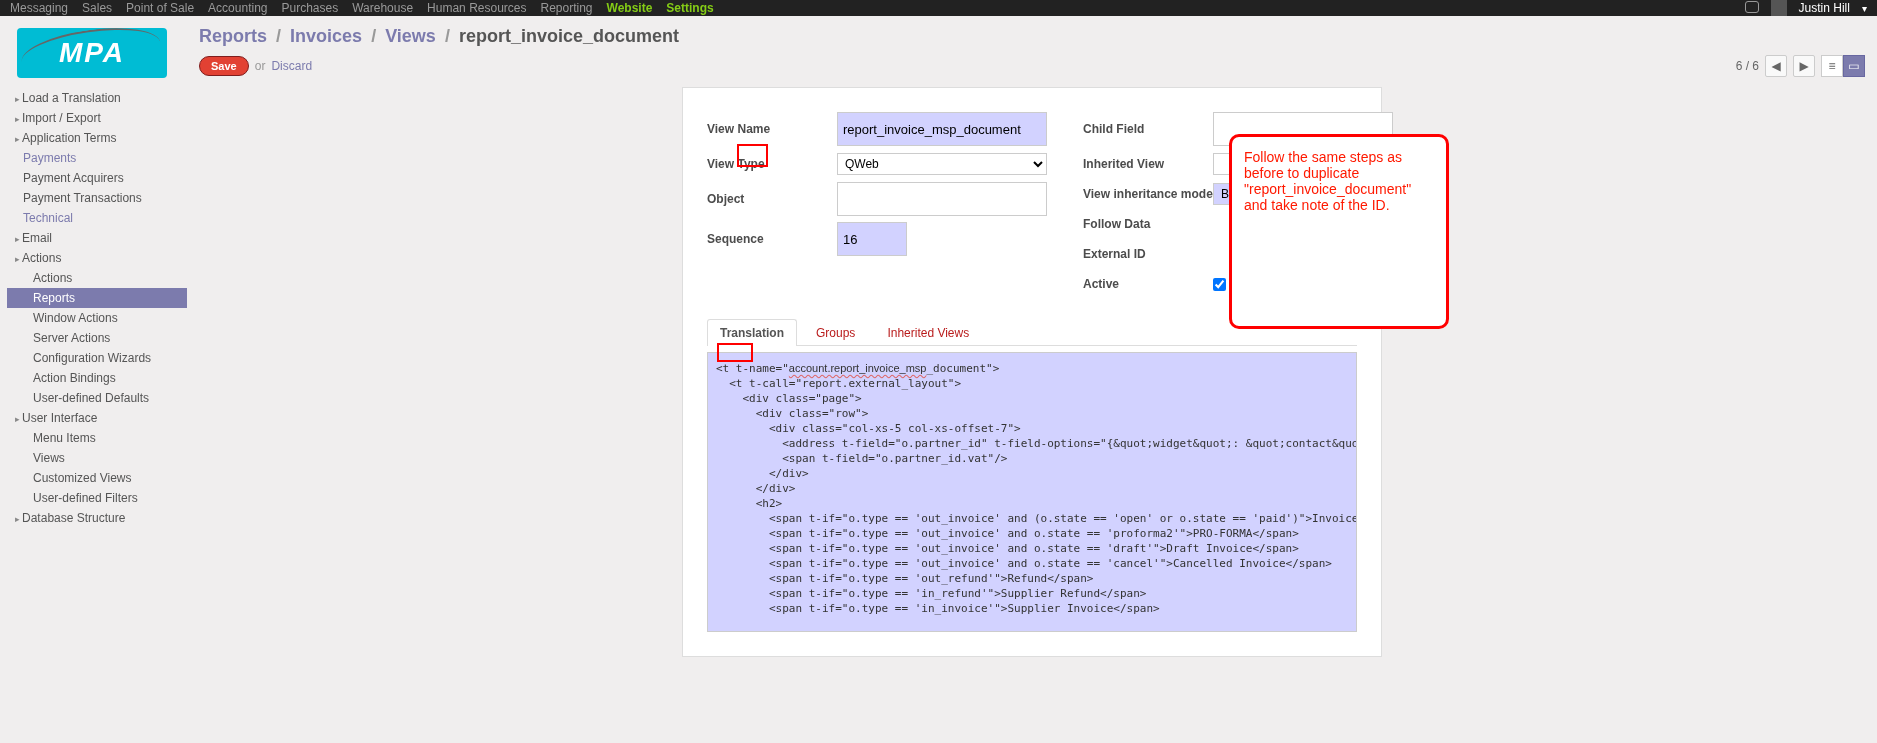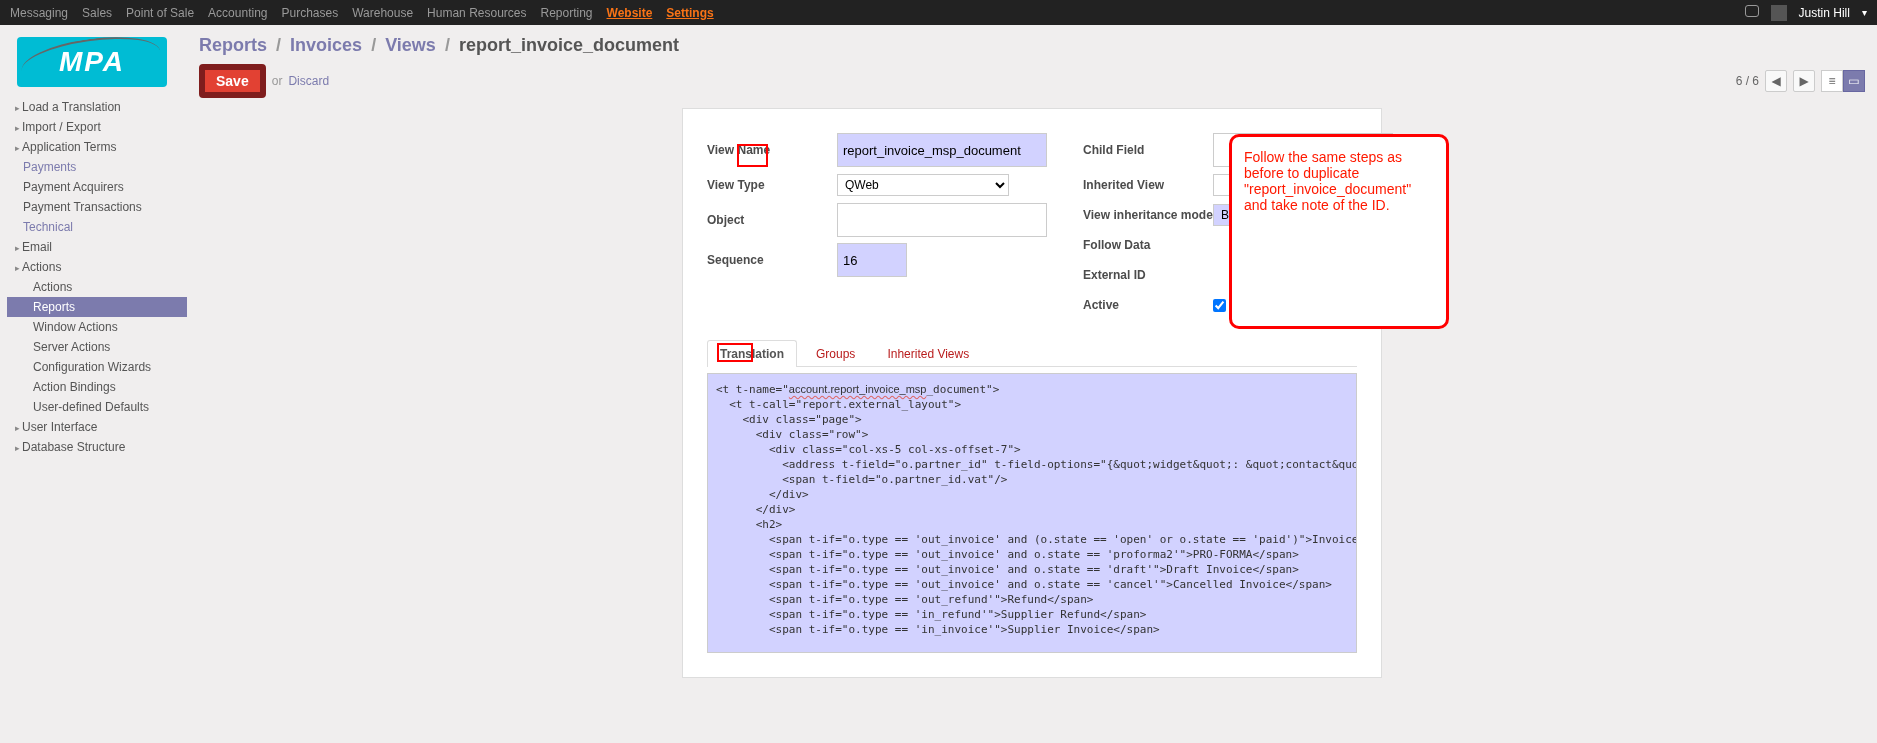--- a/index.html
+++ b/index.html
@@ -1,22 +1,22 @@
 <!DOCTYPE html>
 <html><head>
 <meta charset="utf-8">
 <style>
 * { margin: 0; padding: 0; box-sizing: border-box; font-family: "Lucida Grande", Helvetica, Arial, sans-serif; }
 body { font-size: 13px; background: #f0eeee; color: #4c4c4c; width: 1877px; height: 743px; overflow: hidden; position: relative; }
 
 
-.navbar { background: #222; height: 25px; display: flex; align-items: center; padding: 0 10px; font-size: 12px; color: #999; justify-content: space-between; }
+.navbar { background: #222; height: 16px; display: flex; align-items: center; padding: 0 10px; font-size: 12px; color: #999; justify-content: space-between; }
 .navbar .nav-left { display: flex; gap: 14px; }
 .navbar .nav-left span { cursor: pointer; }
-.navbar .nav-left span.active { color: #f97316; font-weight: bold; text-decoration: underline; }
+.navbar .nav-left span.active { color: #84cc16; font-weight: bold; }
 .navbar .nav-right { display: flex; align-items: center; gap: 12px; color: #fff; }
 .navbar .nav-right .avatar { width: 16px; height: 16px; background: #555; display: inline-block; }
 .navbar .nav-right .caret { font-size: 10px; }
 
 
 .main { display: flex; height: calc(743px - 24px); }
 .sidebar { width: 180px; background: #f0eeee; padding-top: 6px; margin-left: 7px; }
 .logo { padding: 6px 10px 10px; }
 .logo-img { width: 150px; height: 50px; background: #00bcd4; border-radius: 4px; position: relative; display: flex; align-items: center; justify-content: center; color: #fff; font-weight: bold; font-size: 28px; font-style: italic; letter-spacing: 2px; }
 .logo-arc { position: absolute; top: 2px; right: 6px; width: 140px; height: 44px; border-top: 2px solid #666; border-radius: 50%; transform: rotate(-8deg); pointer-events: none; }
@@ -29,41 +29,41 @@
 .side-l2.active { background: #7c7bad; color: #fff; }
 
 
 .content { flex: 1; background: #f0eeee; }
 .breadcrumb { padding: 10px 12px 4px; font-size: 18px; color: #7c7bad; font-weight: bold; }
 .breadcrumb .sep { color: #999; padding: 0 4px; }
 .breadcrumb .cur { color: #555; }
 
 .toolbar { display: flex; justify-content: space-between; padding: 4px 12px 10px; align-items: center; }
 .toolbar-left { display: flex; align-items: center; gap: 6px; }
-.btn-save { background: #e24133; color: #fff; border: 6px solid #7f1d1d; padding: 3px 11px; font-size: 14px; cursor: pointer; border-radius: 4px; font-weight: bold; }
+.btn-save { background: #e24133; color: #fff; border: 1px solid #7f1d1d; padding: 3px 11px; font-size: 11px; cursor: pointer; border-radius: 11px; font-weight: bold; }
 .toolbar .or { color: #999; font-size: 12px; }
 .toolbar .discard { color: #7c7bad; font-size: 12px; cursor: pointer; }
 .toolbar-right { display: flex; align-items: center; gap: 6px; font-size: 12px; color: #666; text-align: right; }
 .pg-btn { border: 1px solid #ccc; background: #f9f9f9; width: 22px; height: 22px; display: inline-flex; align-items: center; justify-content: center; cursor: pointer; border-radius: 2px; color: #666; }
 .view-switch { display: flex; }
 .view-switch .vs { border: 1px solid #ccc; background: #fff; width: 22px; height: 22px; display: inline-flex; align-items: center; justify-content: center; cursor: pointer; color: #666; }
 .view-switch .vs.active { background: #7c7bad; color: #fff; border-color: #6867a1; }
 
 
 .sheet { background: #fff; margin: 0 auto; width: 700px; border: 1px solid #ddd; padding: 24px; position: relative; }
 .form-grid { display: flex; gap: 36px; }
 .form-col { flex: 1; }
 .form-row { display: flex; align-items: center; margin-bottom: 6px; min-height: 24px; }
 .form-row label { width: 130px; font-weight: bold; font-size: 12px; color: #4c4c4c; }
 .inp { border: 1px solid #ccc; padding: 13px 5px; font-size: 13px; height: 34px; background: #d2d2ff; }
 .inp.white { background: #fff; }
 .inp.w210 { width: 210px; }
 .inp.w180 { width: 180px; }
 .inp.w70 { width: 70px; }
-.sel { border: 1px solid #ccc; padding: 2px 3px; font-size: 12px; height: 22px; background: #fff; width: 172px; }
+.sel { border: 1px solid #ccc; padding: 2px 3px; font-size: 12px; height: 22px; background: #fff; width: 210px; }
 .sel.hl { background: #d2d2ff; }
 
 .tabs { margin-top: 16px; border-bottom: 1px solid #ddd; display: flex; gap: 6px; }
 .tab { padding: 6px 12px; font-size: 12px; color: #b91c1c; cursor: pointer; border: 1px solid transparent; border-bottom: none; position: relative; top: 1px; }
 .tab.active { color: #555; border-color: #ddd; background: #fff; border-radius: 3px 3px 0 0; font-weight: bold; }
 
 
 .code-editor { background: #d2d2ff; border: 1px solid #ccc; padding: 8px; font-family: "Menlo", monospace; font-size: 11px; line-height: 15px; color: #333; white-space: pre; overflow: hidden; margin-top: 6px; height: 280px; }
 .code-editor .wavy { text-decoration: underline wavy #d66; text-underline-offset: 2px; }
 
@@ -122,20 +122,26 @@
     <div id="side-actions">
         <div class="side-l2">Actions</div>
         <div class="side-l2 active">Reports</div>
         <div class="side-l2">Window Actions</div>
         <div class="side-l2">Server Actions</div>
         <div class="side-l2">Configuration Wizards</div>
         <div class="side-l2">Action Bindings</div>
         <div class="side-l2">User-defined Defaults</div>
       </div>
     <div class="side-l1">User Interface</div>
+    <div id="side-ui">
+        <div class="side-l2">Menu Items</div>
+        <div class="side-l2">Views</div>
+        <div class="side-l2">Customized Views</div>
+        <div class="side-l2">User-defined Filters</div>
+      </div>
     <div class="side-l1">Database Structure</div>
   </div>
 
   <div class="content">
     <div class="breadcrumb">
       <span>Reports</span>
       <span class="sep">/</span>
       <span>Invoices</span>
       <span class="sep">/</span>
       <span>Views</span>

